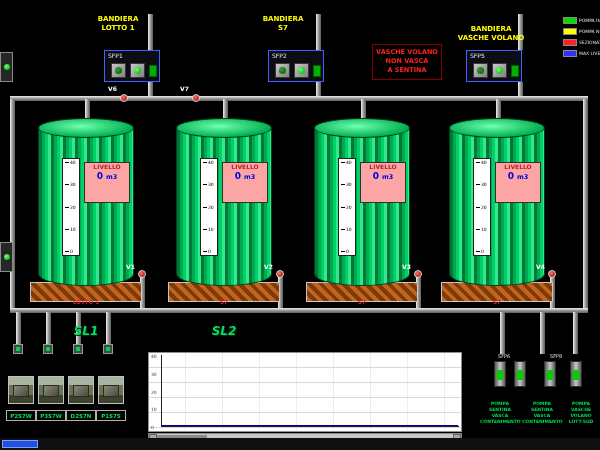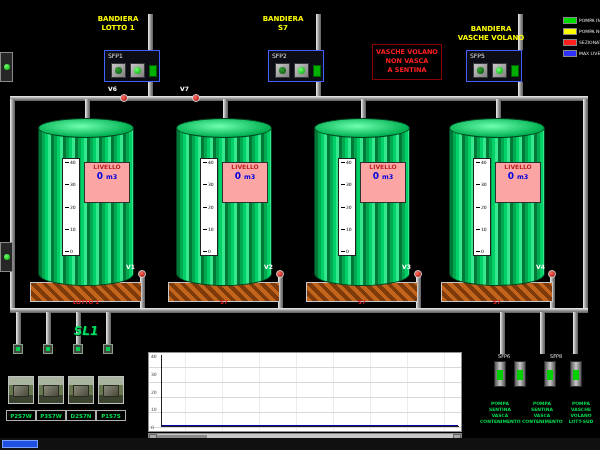--- a/index.html
+++ b/index.html
@@ -265,20 +265,21 @@
         </div>
       <div class="grow">
           <i></i>
           <span>0</span>
         </div>
     </div>
     <div class="lvbox">
       <div class="lvtitle">LIVELLO</div>
       <div class="lvval"><span>0</span><span class="unit">m3</span></div>
     </div>
+    <div class="tname">SL2</div>
     <div class="tsub">S7</div>
   </div>
 
   <div class="tank" style="left:314px">
     <div class="basin"></div>
     <div class="tbody"></div>
     <div class="ttop"></div>
     <div class="gauge">
       <div class="grow">
           <i></i>

